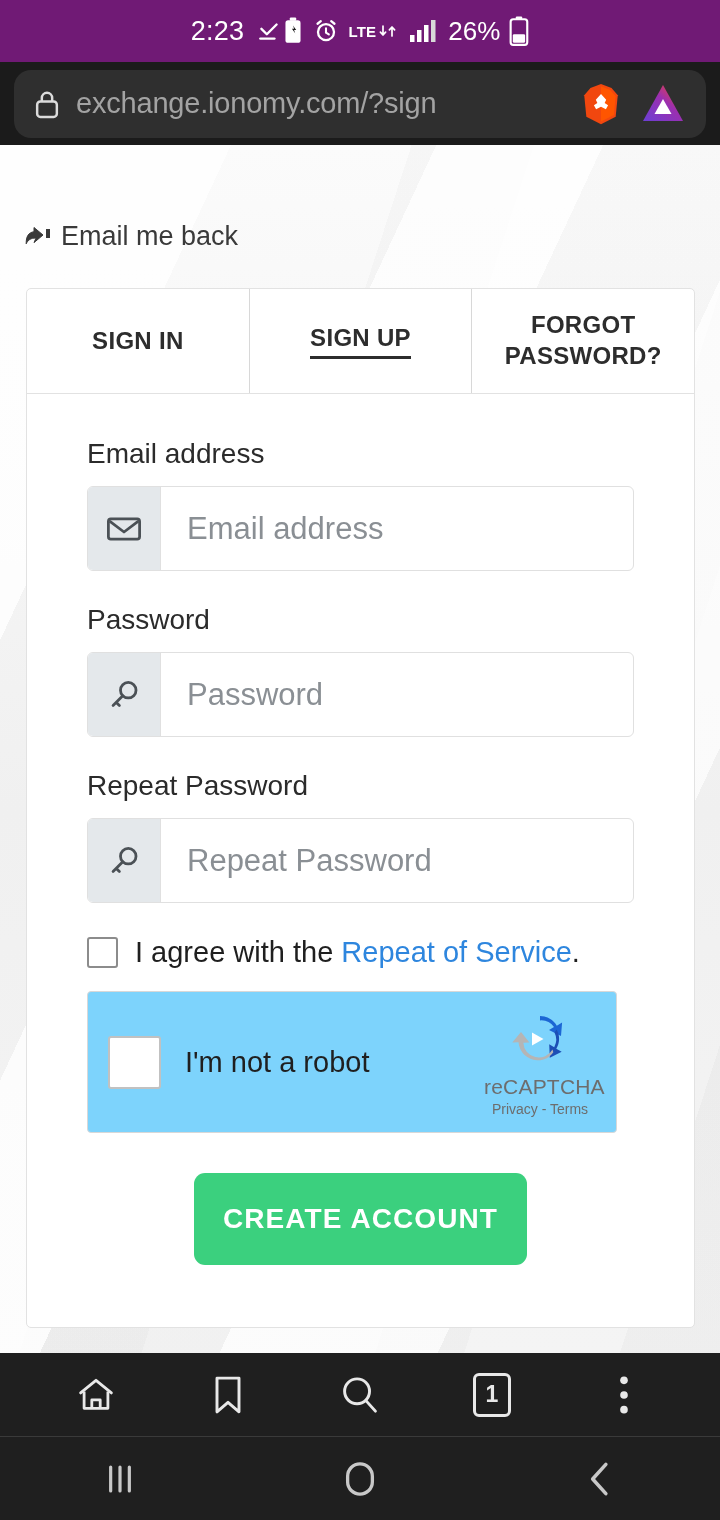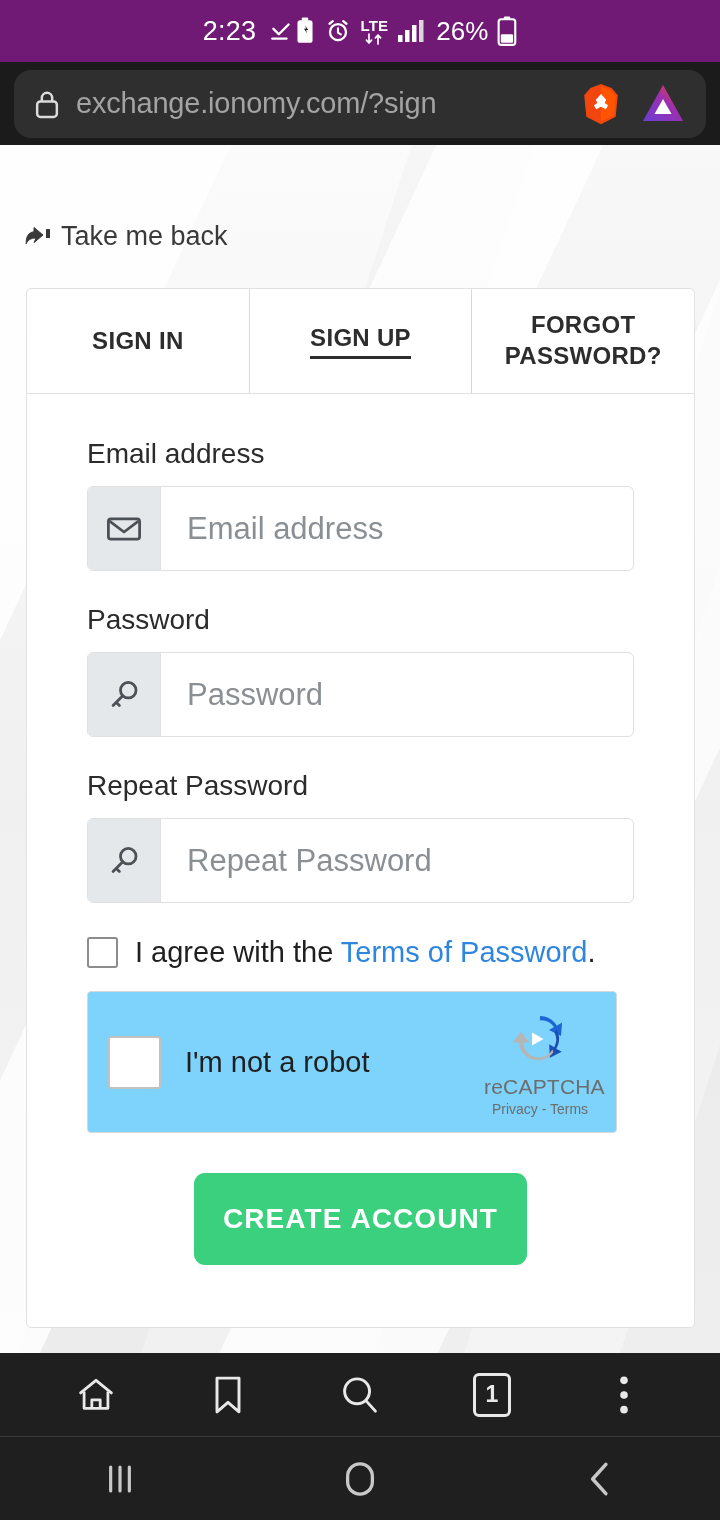--- a/index.html
+++ b/index.html
@@ -148,21 +148,21 @@
       <svg class="sb-ico" width="22" height="28" viewBox="0 0 20 26">
         <rect x="3" y="3" width="14" height="21" rx="2.5" fill="#fff"></rect>
         <rect x="7" y="0.5" width="6" height="3" rx="1" fill="#fff"></rect>
         <path d="M10 8l3 4h-2l1 3-3-4h2z" fill="#1b1b1b"></path>
       </svg>
       <svg class="sb-ico" width="26" height="26" viewBox="0 0 24 24">
         <circle cx="12" cy="13" r="7.4" fill="none" stroke="#fff" stroke-width="2.1"></circle>
         <path d="M12 9.5v4l2.6 1.6" stroke="#fff" stroke-width="1.9" fill="none" stroke-linecap="round"></path>
         <path d="M4.2 5.3l3-2.4M19.8 5.3l-3-2.4" stroke="#fff" stroke-width="2.1" stroke-linecap="round"></path>
       </svg>
-      <div style="display:flex;flex-direction:column;align-items:center;line-height:1">
+      <div style="display:flex;flex-direction:row;align-items:center;line-height:1">
         <span style="font-size:15px;font-weight:700;color:#fff;letter-spacing:.2px">LTE</span>
         <svg width="24" height="12" viewBox="0 0 24 12">
           <path d="M7 1v9M7 10l-2.6-2.8M7 10l2.6-2.8" stroke="#fff" stroke-width="1.7" fill="none" stroke-linecap="round"></path>
           <path d="M16 11V2M16 2l-2.6 2.8M16 2l2.6 2.8" stroke="#fff" stroke-width="1.7" fill="none" stroke-linecap="round"></path>
         </svg>
       </div>
       <svg class="sb-ico" width="28" height="24" viewBox="0 0 28 24">
         <rect x="1" y="16" width="4.5" height="7" fill="#fff"></rect>
         <rect x="8" y="11" width="4.5" height="12" fill="#fff"></rect>
         <rect x="15" y="6" width="4.5" height="17" fill="#fff"></rect>
@@ -203,21 +203,21 @@
     </div>
   </div>
 
   <div class="viewport">
 
     <div class="takeback">
       <svg width="30" height="26" viewBox="0 0 30 26">
         <path d="M10 3.5v4.2C4.5 8.5 2 12.5 2.2 19.8c2-4.2 4.8-5.7 9.4-5.7h0.4l-2 4.5 9-7.6-9-7.5z" fill="#3a3a3a" stroke="#3a3a3a" stroke-width="1" stroke-linejoin="round"></path>
         <rect x="22" y="5" width="4" height="9" fill="#3a3a3a"></rect>
       </svg>
-      <span>Take me back</span>
+      <span>Email me back</span>
     </div>
 
     <div class="card">
 
       <div class="tabs">
         <div class="tab">
           <span>SIGN IN</span>
         </div>
         <div class="tab active">
           <span>SIGN UP</span>
@@ -258,21 +258,21 @@
               <circle cx="17.5" cy="10" r="6.4" fill="none" stroke="#4b5156" stroke-width="2.3"></circle>
               <path d="M13 14.7L5 22.7M7.6 20.1l2.6 2.6" fill="none" stroke="#4b5156" stroke-width="2.3" stroke-linecap="round"></path>
             </svg>
           </div>
           <div class="input-ph">Repeat Password</div>
         </div>
 
         <div class="agree">
           <div class="cbox"></div>
           <div class="agree-txt">
-            <span>I agree with the </span><a href="#">Terms of Password</a><span>.</span>
+            <span>I agree with the </span><a href="#">Repeat of Service</a><span>.</span>
           </div>
         </div>
 
         <div class="recap">
           <div class="recap-box"></div>
           <div class="recap-label">I'm not a robot</div>
           <div class="recap-brand">
             <svg width="64" height="60" viewBox="0 0 64 60">
               <path d="M32 8c7.2 0 13.4 3.9 16.8 9.7l5.3-3.1-1.1 13.3-12-5.9 5-2.9A15.6 15.6 0 0032 12.4z" fill="#1c66d4"></path>
               <path d="M48.6 21.5c3.6 6.3 3.2 13.6-.3 19.2l5.4 3-11.9 6-.6-13.4 5 2.9a15.6 15.6 0 00.3-14.6z" fill="#1c4fb5"></path>

